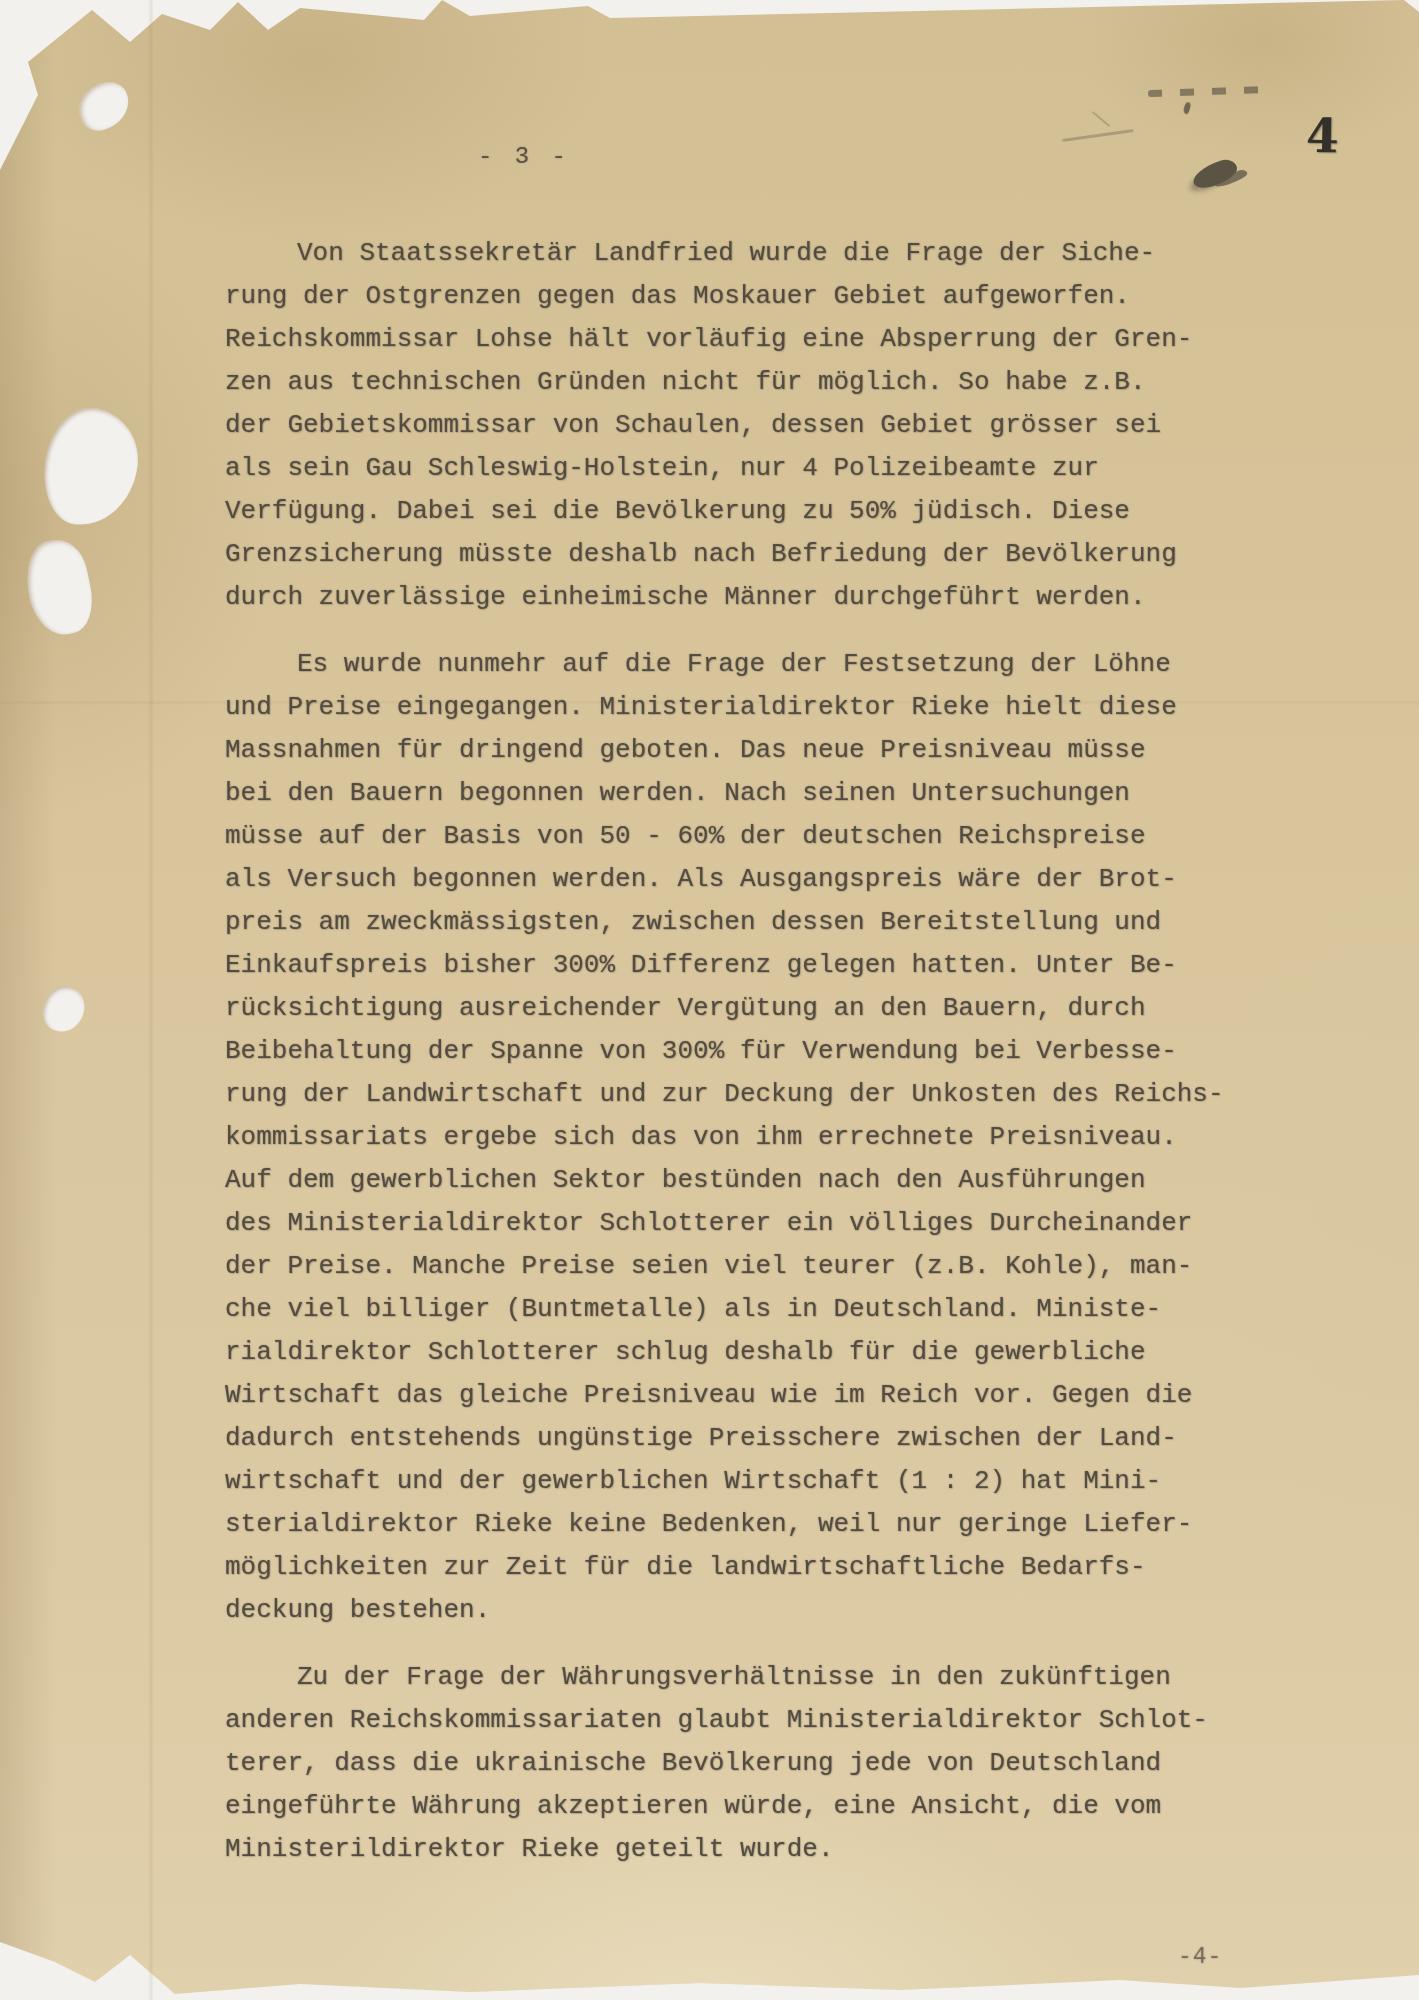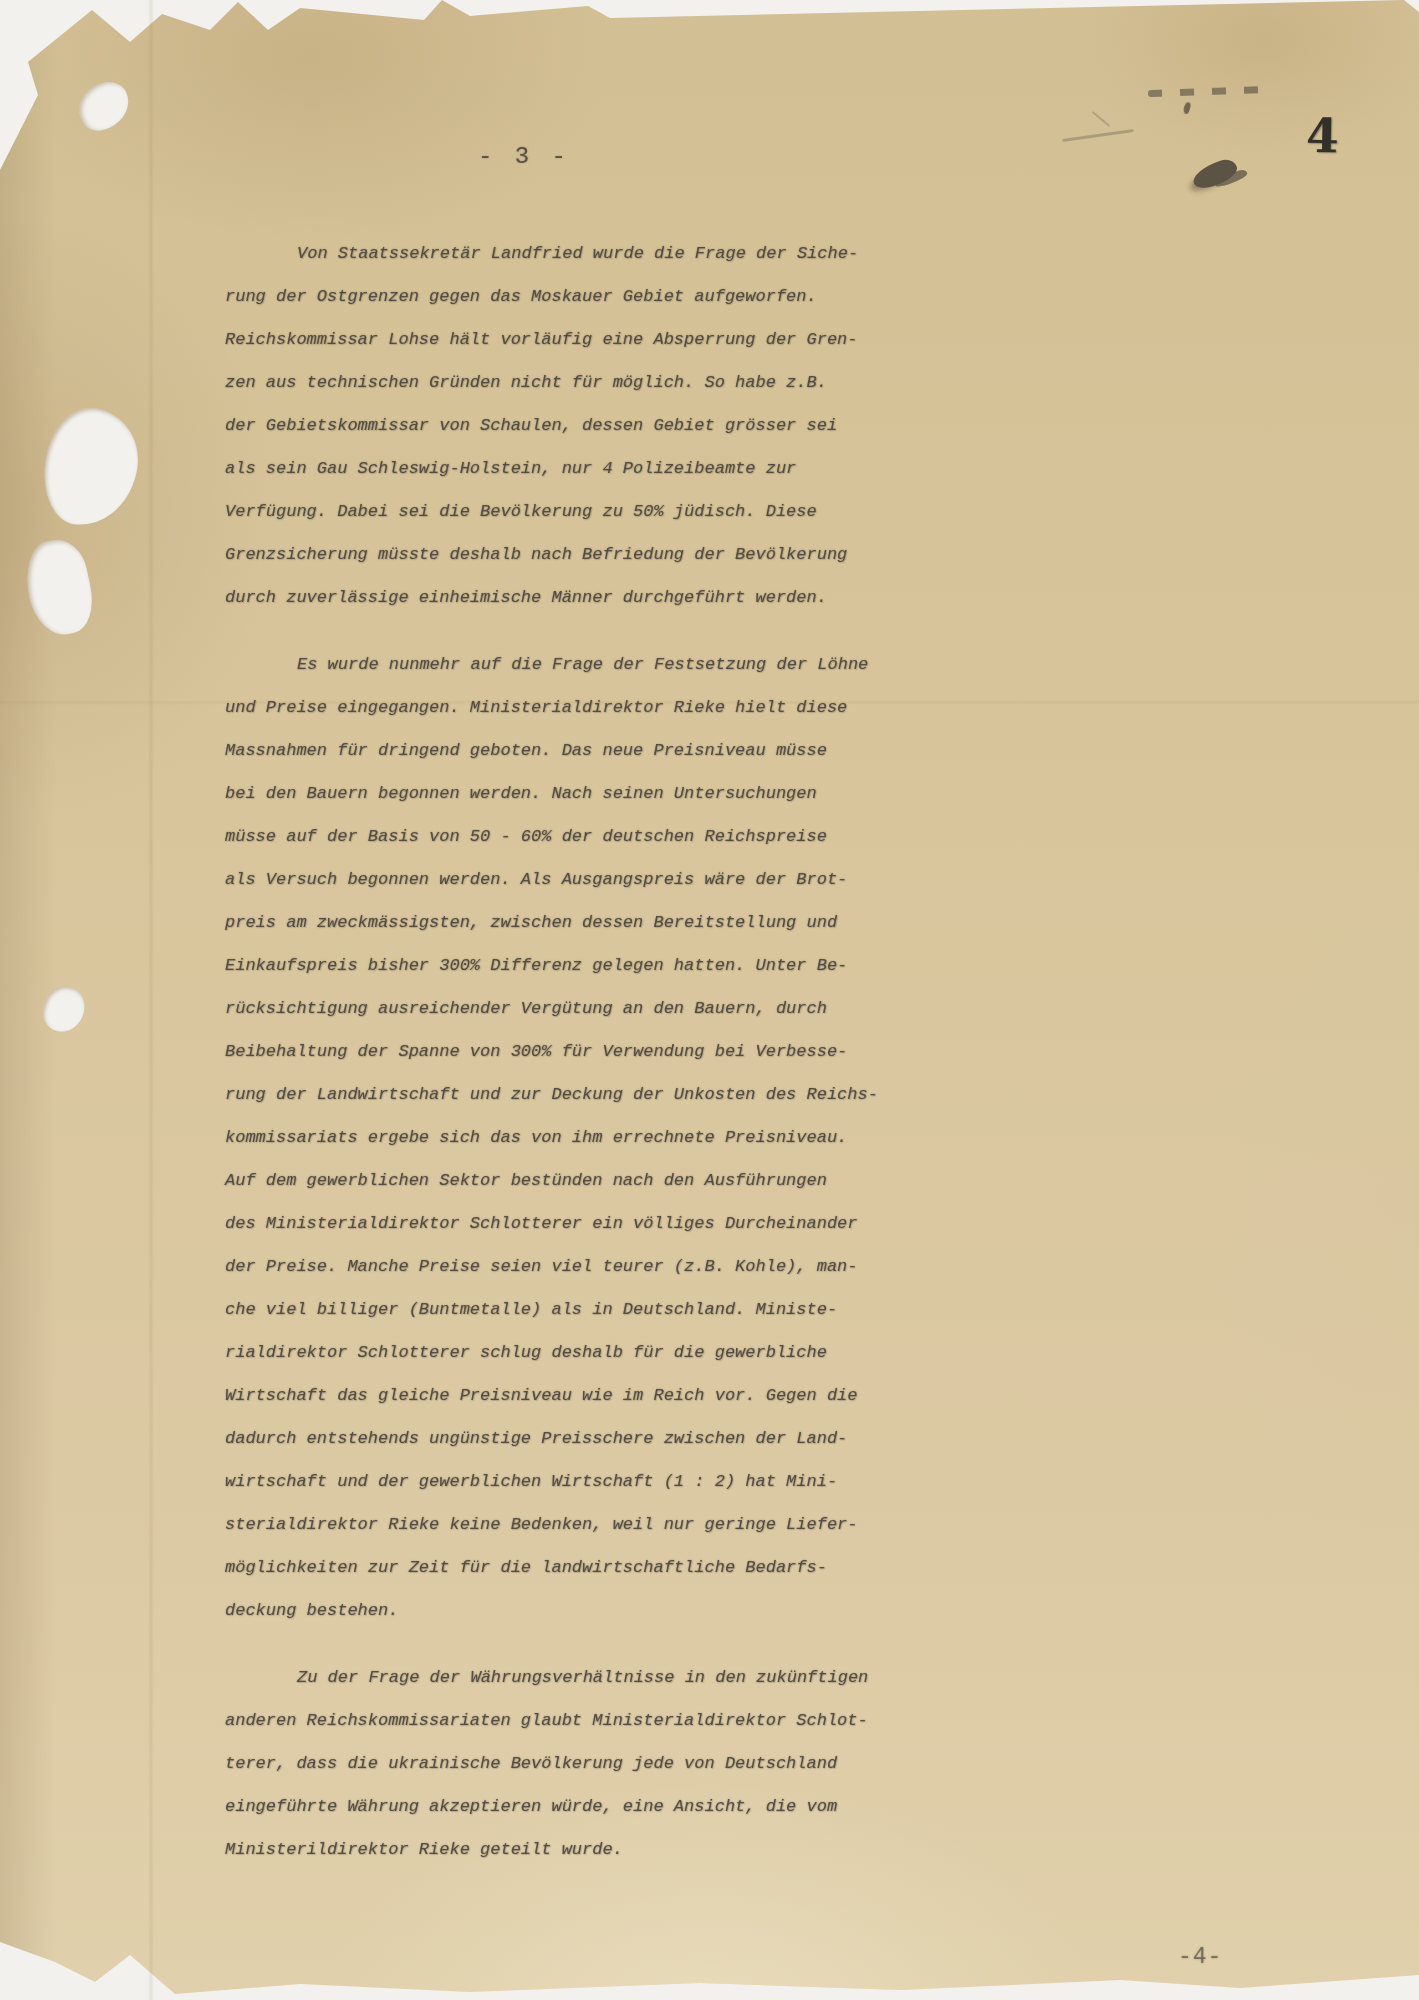--- a/index.html
+++ b/index.html
@@ -30,26 +30,25 @@
   }
   
   .hole{position:absolute;background:#f2f1ee;box-shadow:inset 2px 2px 4px rgba(150,122,82,0.45);}
   .hole.h1{left:78px;top:84px;width:52px;height:44px;border-radius:55% 45% 60% 40%;transform:rotate(-25deg);}
   .hole.h2{left:45px;top:408px;width:92px;height:118px;border-radius:45% 55% 60% 40% / 50% 45% 55% 50%;transform:rotate(8deg);}
   .hole.h3{left:28px;top:540px;width:62px;height:95px;border-radius:50% 50% 45% 55% / 60% 40% 50% 50%;transform:rotate(-12deg);}
   .hole.h4{left:44px;top:986px;width:40px;height:46px;border-radius:50% 50% 55% 45%;transform:rotate(15deg);}
   
   .textblock{
     position:absolute;left:225px;top:232px;width:900px;
-    font-size:17px;line-height:43px;
+    font-size:26px;line-height:43px;
     color:rgba(72,66,57,0.85);
     text-shadow:0 0 1.5px rgba(72,66,57,0.55), 1px 1px 1px rgba(72,66,57,0.18);
     filter:blur(0.3px);
     white-space:pre;
-    font-style:italic;
   }
   .para{margin:0 0 24px 0;}
   .line{height:43px;}
   .line.indent{padding-left:72px;}
   
   .header-num{
     position:absolute;left:478px;top:143px;
     font-size:24px;color:rgba(72,66,57,0.8);
     text-shadow:0 0 1.5px rgba(72,66,57,0.5);filter:blur(0.3px);
     letter-spacing:4px;

